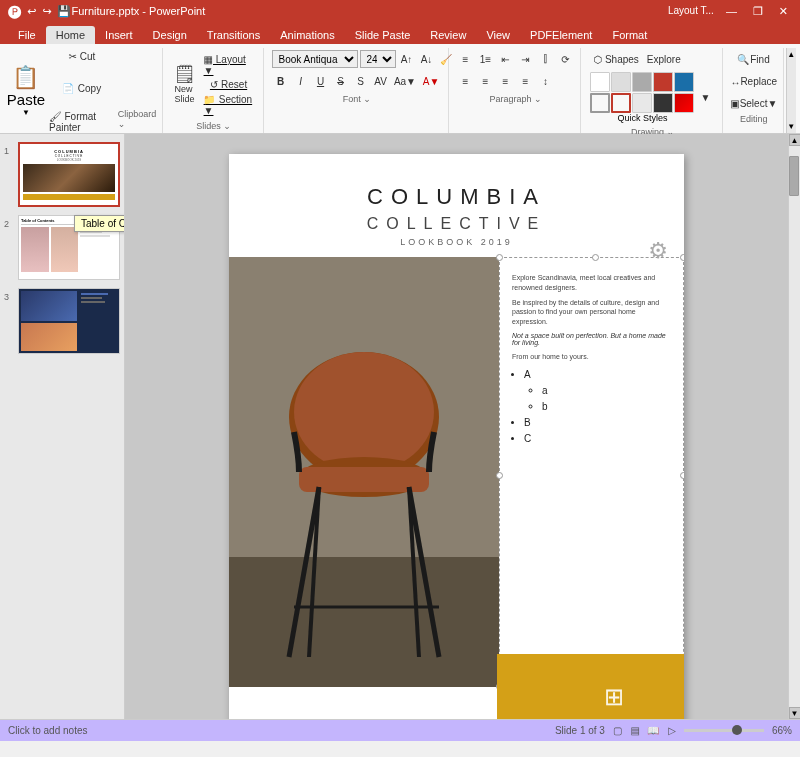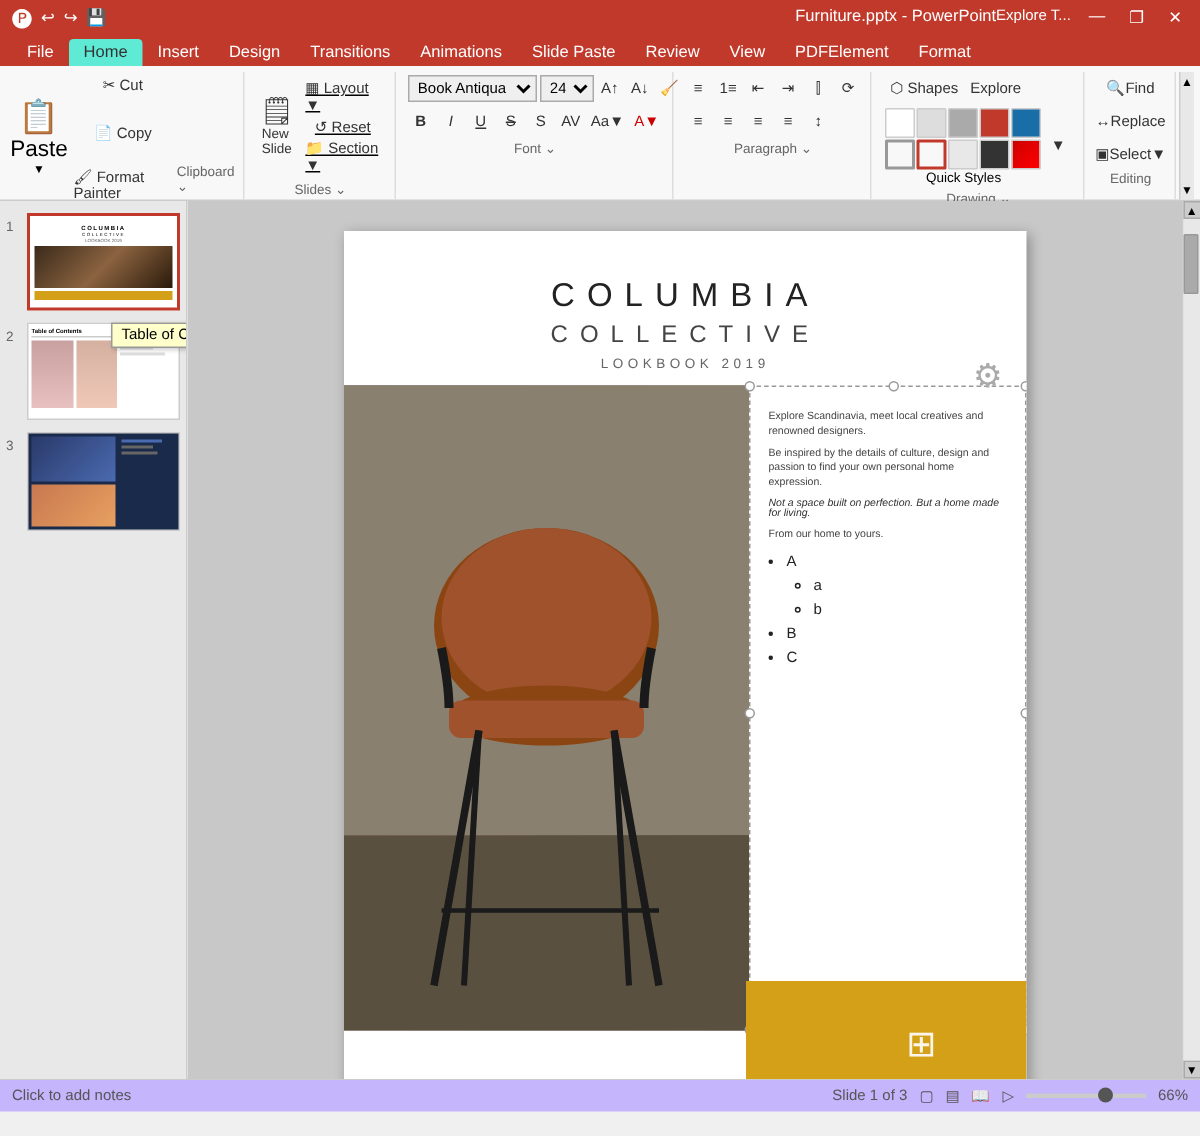--- a/index.html
+++ b/index.html
@@ -10,41 +10,41 @@
       height: 22px;
       background: #c0392b;
       display: flex;
       align-items: center;
       justify-content: space-between;
       padding: 0 8px;
       color: white;
       font-size: 11px;
     }
     .title-bar-left { display: flex; align-items: center; gap: 6px; }
-    .title-bar-center { flex: 1; text-align: right; font-size: 11px; padding-left: 48px; }
+    .title-bar-center { flex: 1; text-align: left; font-size: 11px; }
     .title-bar-right { display: flex; gap: 8px; }
     .title-btn { font-size: 11px; color: white; cursor: pointer; padding: 0 4px; }
 
     
     .ribbon-tabs {
       height: 22px;
       background: #c0392b;
       display: flex;
       align-items: flex-end;
       padding-left: 8px;
     }
     .tab {
       padding: 3px 10px;
       font-size: 11px;
       cursor: pointer;
       color: white;
       border-radius: 3px 3px 0 0;
     }
     .tab.active {
-      background: #5eead4;
+      background: #e5e5e5;
       color: #333;
     }
 
     
     .ribbon {
       height: 90px;
       background: #f8f8f8;
       border-bottom: 1px solid #ccc;
       display: flex;
       align-items: stretch;
@@ -361,21 +361,21 @@
 
 <div class="title-bar">
   <div class="title-bar-left">
     <span style="font-size:13px;">🅟</span>
     <span style="font-size:11px; cursor:pointer;">↩</span>
     <span style="font-size:11px; cursor:pointer;">↪</span>
     <span style="font-size:11px; cursor:pointer;">💾</span>
   </div>
   <div class="title-bar-center">Furniture.pptx - PowerPoint</div>
   <div class="title-bar-right">
-    <span style="font-size:10px;">Explore T...</span>
+    <span style="font-size:10px;">Layout T...</span>
     <span class="title-btn">—</span>
     <span class="title-btn">❐</span>
     <span class="title-btn">✕</span>
   </div>
 </div>
 
 <div class="ribbon-tabs">
   <div class="tab">File</div>
   <div class="tab active">Home</div>
   <div class="tab">Insert</div>

